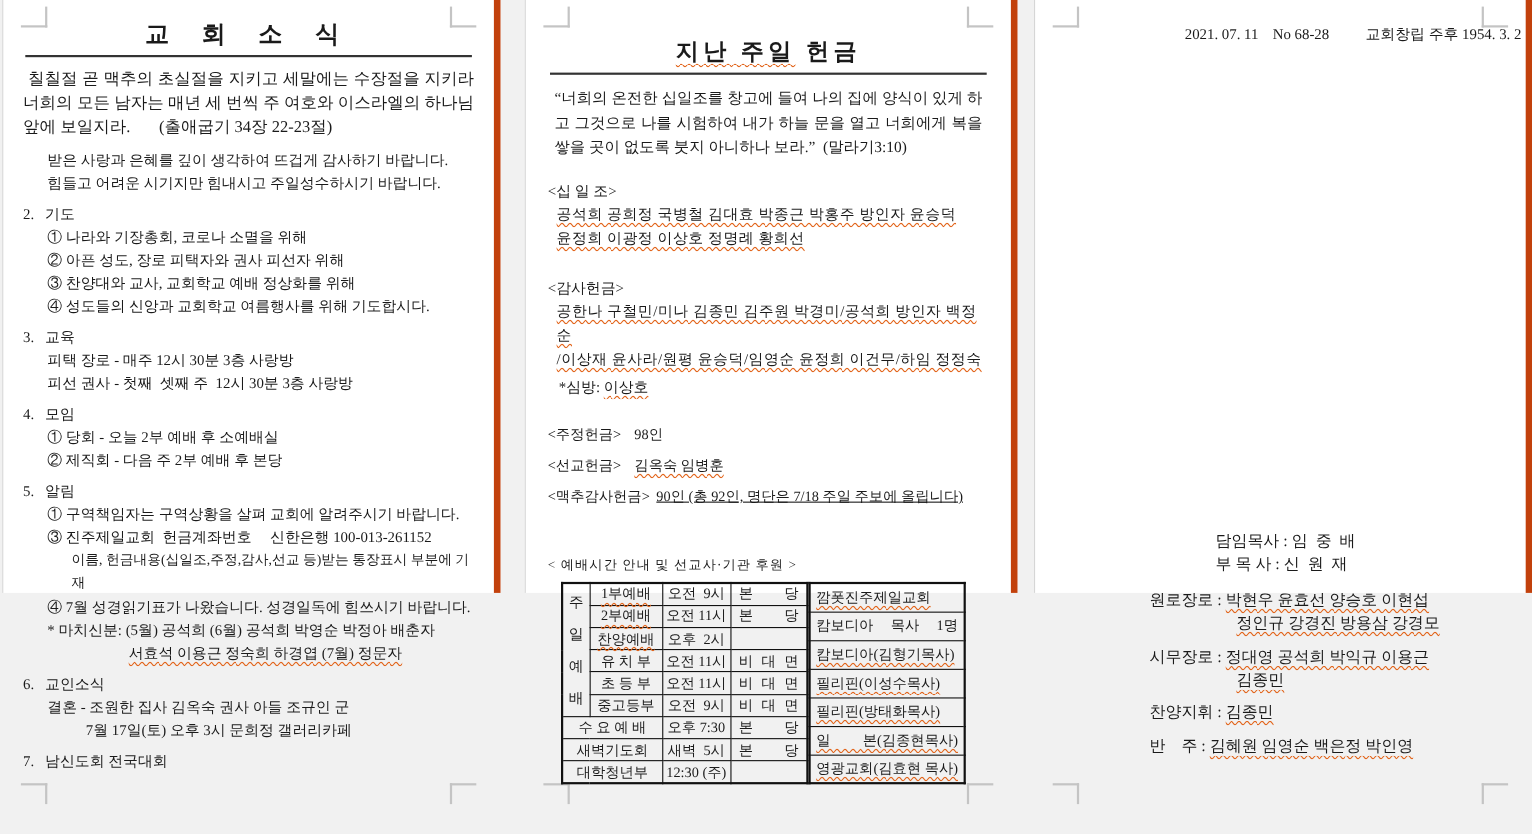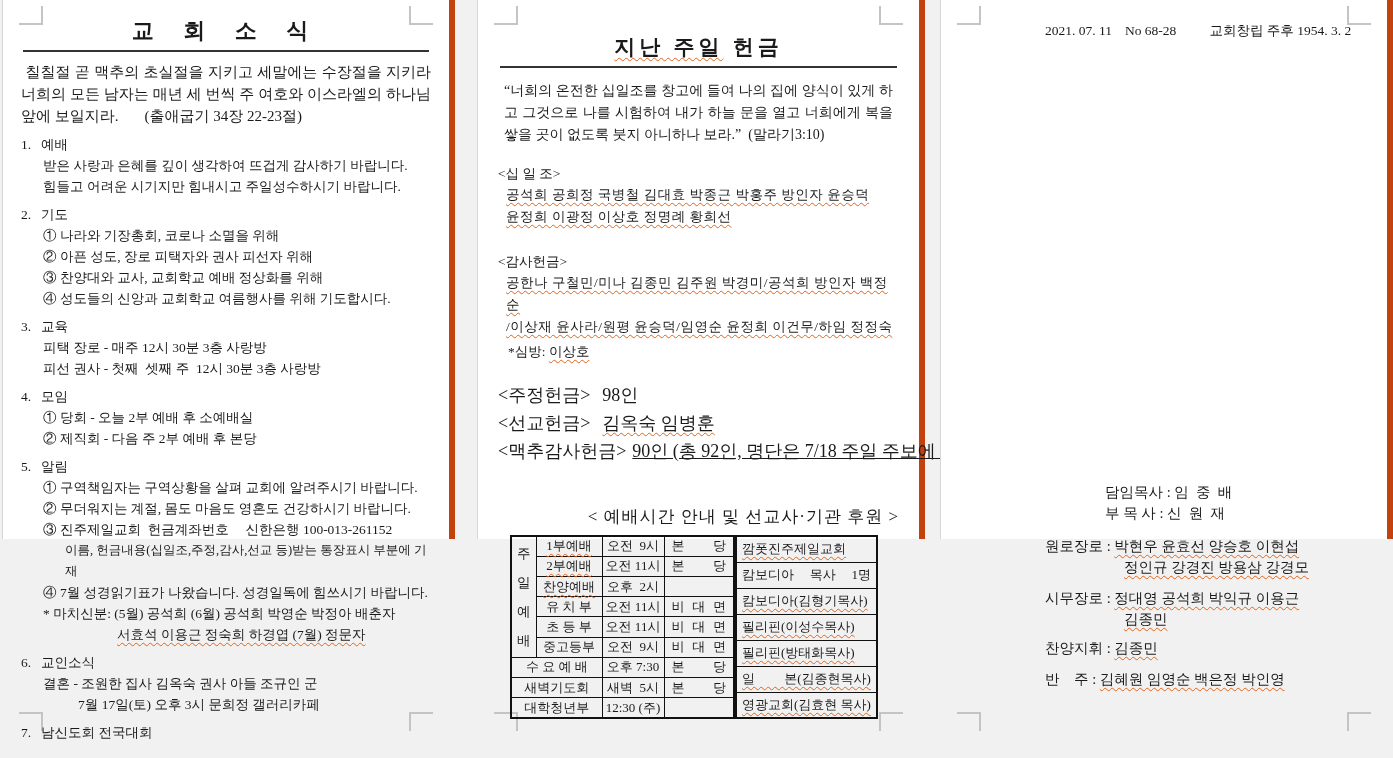--- a/index.html
+++ b/index.html
@@ -60,24 +60,24 @@
     text-align:center;font-size:21px;font-weight:bold;
     letter-spacing:4px;line-height:30px;margin-top:8px;
   }
   .scripture2{
     font-size:14px;line-height:22px;margin-top:12px;padding:0 6px;
     text-align:justify;white-space:pre-wrap;font-weight:500;
   }
   .off-head{font-size:13.5px;line-height:20px;margin-top:18px;white-space:pre;}
   .name-line{font-size:13.5px;line-height:22px;margin-left:8px;white-space:pre-wrap;letter-spacing:0.5px;}
   .visit{font-size:13.5px;line-height:22px;margin-left:10px;margin-top:3px;white-space:pre;}
-  .off-row{font-size:18px;line-height:20px;margin-top:8px;white-space:pre;}
+  .off-row{font-size:13px;line-height:20px;margin-top:8px;white-space:pre;}
   .off-row .lbl{display:inline-block;}
   .off-row .val{margin-left:12px;}
-  .tbl-caption{font-size:17px;text-align:right;margin-top:44px;letter-spacing:1px;font-weight:500;}
+  .tbl-caption{font-size:12px;text-align:left;margin-top:44px;letter-spacing:1px;font-weight:500;}
   .tables{display:flex;margin-top:7px;margin-left:12px;}
   table{border-collapse:collapse;}
   .wtable{border:2px solid #111;}
   .wtable td{
     border:1px solid #111;font-size:13px;height:20px;
     text-align:center;white-space:pre;padding:0 3px;box-sizing:border-box;
   }
   .wtable td.group{
     width:18px;line-height:29px;word-break:break-all;white-space:normal;
     font-size:13.5px;padding:0 5px;
@@ -85,21 +85,21 @@
   .wtable td.c-name{width:66px;}
   .wtable td.c-time{width:62px;}
   .wtable td.c-place{width:70px;text-align:justify;text-align-last:justify;padding:0 7px;}
   .mtable{border:2px solid #111;}
   .mtable td{
     border:1px solid #111;font-size:13px;height:26px;width:138px;
     text-align:justify;text-align-last:justify;padding:0 5px;white-space:pre;box-sizing:border-box;
   }
 
   
-  .p3-header{font-size:13.5px;line-height:18px;padding-top:22px;padding-left:104px;white-space:pre;}
+  .p3-header{font-size:13.5px;line-height:18px;padding-top:22px;padding-left:104px;white-space:pre;margin-left:32px;}
   .p3-header .no{margin-left:13px;}
   .p3-header .founded{margin-left:33px;}
   .staff{position:absolute;left:0;right:0;top:482px;padding-left:104px;font-size:14.5px;}
   .staff-row{line-height:21px;white-space:pre;}
   .staff-row .role{display:inline-block;text-align:right;}
   .staff-row.shift{margin-left:60px;}
   .staff-row.cont{margin-left:79px;}
   .gap8{height:8px;}  .gap12{height:12px;}  .gap10{height:10px;}
 </style>
 </head>
@@ -109,21 +109,20 @@
   <div class="mark tl"></div>
   <div class="mark tr"></div>
   <div class="mark bl"></div>
   <div class="mark br"></div>
   <div class="content">
     <div class="doc-title">교 회 소 식</div>
     <div class="title-rule"></div>
     <div class="scripture1"><span> 칠칠절 곧 맥추의 초실절을 지키고 세말에는 수장절을 지키라 너희의 모든 남자는 매년 세 번씩 주 여호와 이스라엘의 하나님 앞에 보일지라.</span><span class="ref">(출애굽기 34장 22-23절)</span></div>
 
     <div class="sec">
-      <div class="sec-head"><span class="num">1.</span><span>예배</span></div>
       <div class="sec-item">받은 사랑과 은혜를 깊이 생각하여 뜨겁게 감사하기 바랍니다.</div>
       <div class="sec-item">힘들고 어려운 시기지만 힘내시고 주일성수하시기 바랍니다.</div>
     </div>
 
     <div class="sec">
       <div class="sec-head"><span class="num">2.</span><span>기도</span></div>
       <div class="sec-item">① 나라와 기장총회, 코로나 소멸을 위해</div>
       <div class="sec-item">② 아픈 성도, 장로 피택자와 권사 피선자 위해</div>
       <div class="sec-item">③ 찬양대와 교사, 교회학교 예배 정상화를 위해</div>
       <div class="sec-item">④ 성도들의 신앙과 교회학교 여름행사를 위해 기도합시다.</div>
@@ -137,21 +136,20 @@
 
     <div class="sec">
       <div class="sec-head"><span class="num">4.</span><span>모임</span></div>
       <div class="sec-item">① 당회 - 오늘 2부 예배 후 소예배실</div>
       <div class="sec-item">② 제직회 - 다음 주 2부 예배 후 본당</div>
     </div>
 
     <div class="sec">
       <div class="sec-head"><span class="num">5.</span><span>알림</span></div>
       <div class="sec-item">① 구역책임자는 구역상황을 살펴 교회에 알려주시기 바랍니다.</div>
-      <div class="sec-item">② 무더워지는 계절, 몸도 마음도 영혼도 건강하시기 바랍니다.</div>
       <div class="sec-item">③ 진주제일교회  헌금계좌번호     신한은행 100-013-261152</div>
       <div class="sec-item ind1">이름, 헌금내용(십일조,주정,감사,선교 등)받는 통장표시 부분에 기재</div>
       <div class="sec-item">④ 7월 성경읽기표가 나왔습니다. 성경일독에 힘쓰시기 바랍니다.</div>
       <div class="sec-item">* 마치신분: (5월) 공석희 (6월) 공석희 박영순 박정아 배춘자</div>
       <div class="sec-item ind2 wavy">서효석 이용근 정숙희 하경엽 (7월) 정문자</div>
     </div>
 
     <div class="sec">
       <div class="sec-head"><span class="num">6.</span><span>교인소식</span></div>
       <div class="sec-item">결혼 - 조원한 집사 김옥숙 권사 아들 조규인 군</div>

